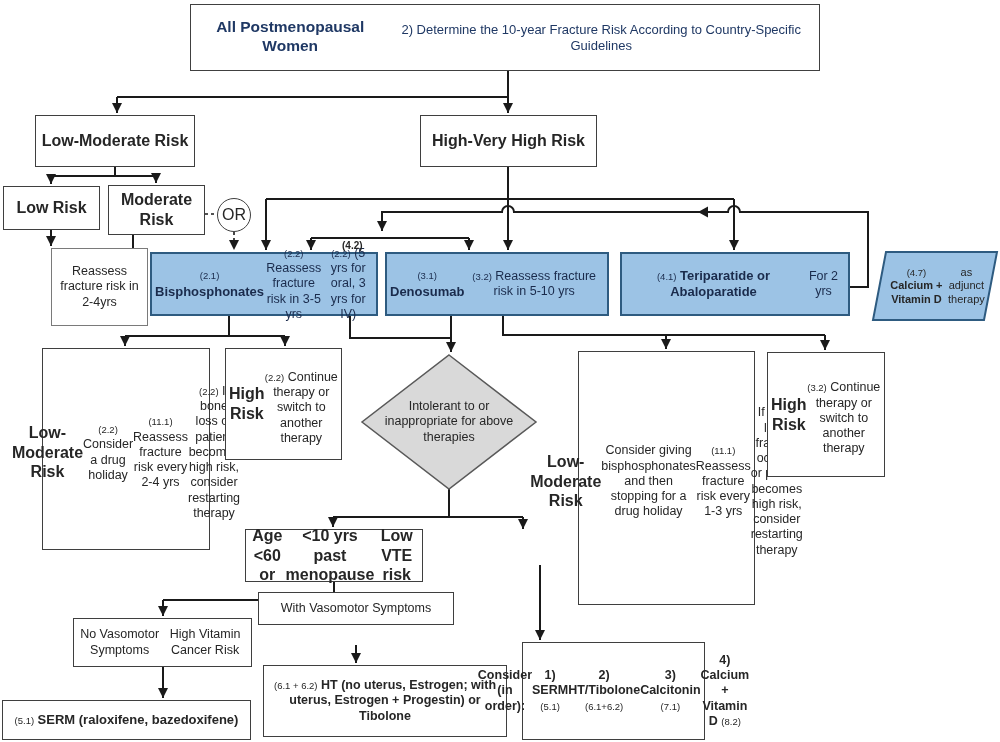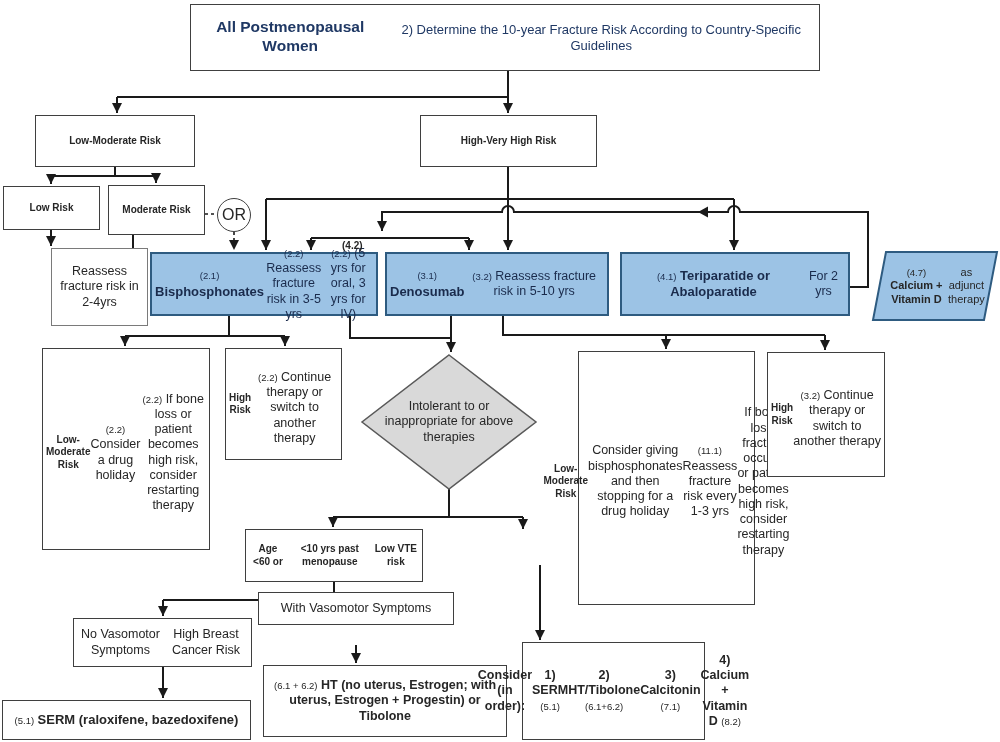--- a/index.html
+++ b/index.html
@@ -3,21 +3,21 @@
 <meta charset="utf-8">
 <style>
   html,body{margin:0;padding:0;background:#fff;}
   .canvas{position:relative;width:1000px;height:742px;background:#ffffff;
           font-family:"Liberation Sans",sans-serif;color:#262626;overflow:hidden;}
   svg.wires{position:absolute;left:0;top:0;z-index:1;}
   .node{position:absolute;z-index:2;background:#fff;border:1.5px solid #3f3f3f;
         display:flex;flex-direction:row;align-items:center;justify-content:center;
         text-align:center;font-size:12.5px;line-height:1.22;box-sizing:border-box;padding:2px 3px;}
   .bold{font-weight:bold;}
-  .hdr{font-weight:bold;font-size:10px;}
+  .hdr{font-weight:bold;font-size:16px;}
   .blue{background:#9CC3E5;border:2px solid #2E5B80;color:#1a2b4c;}
   .ref{font-size:9.5px;}
   .titlebox{border:1.5px solid #404040;color:#1F3864;}
   .titlebox .th{font-weight:bold;font-size:15.5px;margin-bottom:2px;}
   .titlebox .tl{font-size:13px;}
   .circle{border-radius:50%;font-size:16px;border:1.5px solid #404040;}
   .free{background:transparent;border:none;z-index:3;}
   .graybrd{border-color:#7a7a7a;margin-left:48px;}
   .para{margin-top:8px;}
   .para:first-child{margin-top:0;}
@@ -133,20 +133,21 @@
     <div>For 2 yrs</div>
   </div>
   <div class="node free" style="left:884px;top:256px;width:106px;height:60px;font-size:11px">
     <div><span class="ref">(4.7)</span> <span class="bold">Calcium + Vitamin D</span></div>
     <div>as adjunct therapy</div>
   </div>
 
   <div class="node smallgap" style="left:42px;top:348px;width:168px;height:202px">
     <div class="para hdr">Low-Moderate Risk</div>
     <div class="para"><span class="ref">(2.2)</span> <span>Consider a drug holiday</span></div>
+    <div class="para"><span class="ref">(11.1)</span> <span>Reassess fracture risk every 2-4 yrs</span></div>
     <div class="para"><span class="ref">(2.2)</span> <span>If bone loss or patient becomes high risk, consider restarting therapy</span></div>
   </div>
   <div class="node" style="left:225px;top:348px;width:117px;height:112px">
     <div class="para hdr">High Risk</div>
     <div class="para"><span class="ref">(2.2)</span> <span>Continue therapy or switch to another therapy</span></div>
   </div>
 
   <div class="node free" style="left:374px;top:396px;width:150px;height:52px">
     <span>Intolerant to or inappropriate for above therapies</span>
   </div>
@@ -163,21 +164,21 @@
   </div>
 
   <div class="node hdr" style="left:245px;top:529px;width:178px;height:53px">
     <div>Age &lt;60 or</div>
     <div>&lt;10 yrs past menopause</div>
     <div>Low VTE risk</div>
   </div>
 
   <div class="node" style="left:73px;top:618px;width:179px;height:49px">
     <div>No Vasomotor Symptoms</div>
-    <div>High Breast Cancer Risk</div>
+    <div>High Vitamin Cancer Risk</div>
   </div>
   <div class="node" style="left:258px;top:592px;width:196px;height:33px">
     <span>With Vasomotor Symptoms</span>
   </div>
 
   <div class="node" style="left:2px;top:700px;width:249px;height:40px">
     <div><span class="ref">(5.1)</span> <span class="bold" style="font-size:13px">SERM (raloxifene, bazedoxifene)</span></div>
   </div>
   <div class="node" style="left:263px;top:665px;width:244px;height:72px">
     <div><span class="ref">(6.1 + 6.2)</span> <span class="bold">HT (no uterus, Estrogen; with uterus, Estrogen + Progestin) or Tibolone</span></div>

